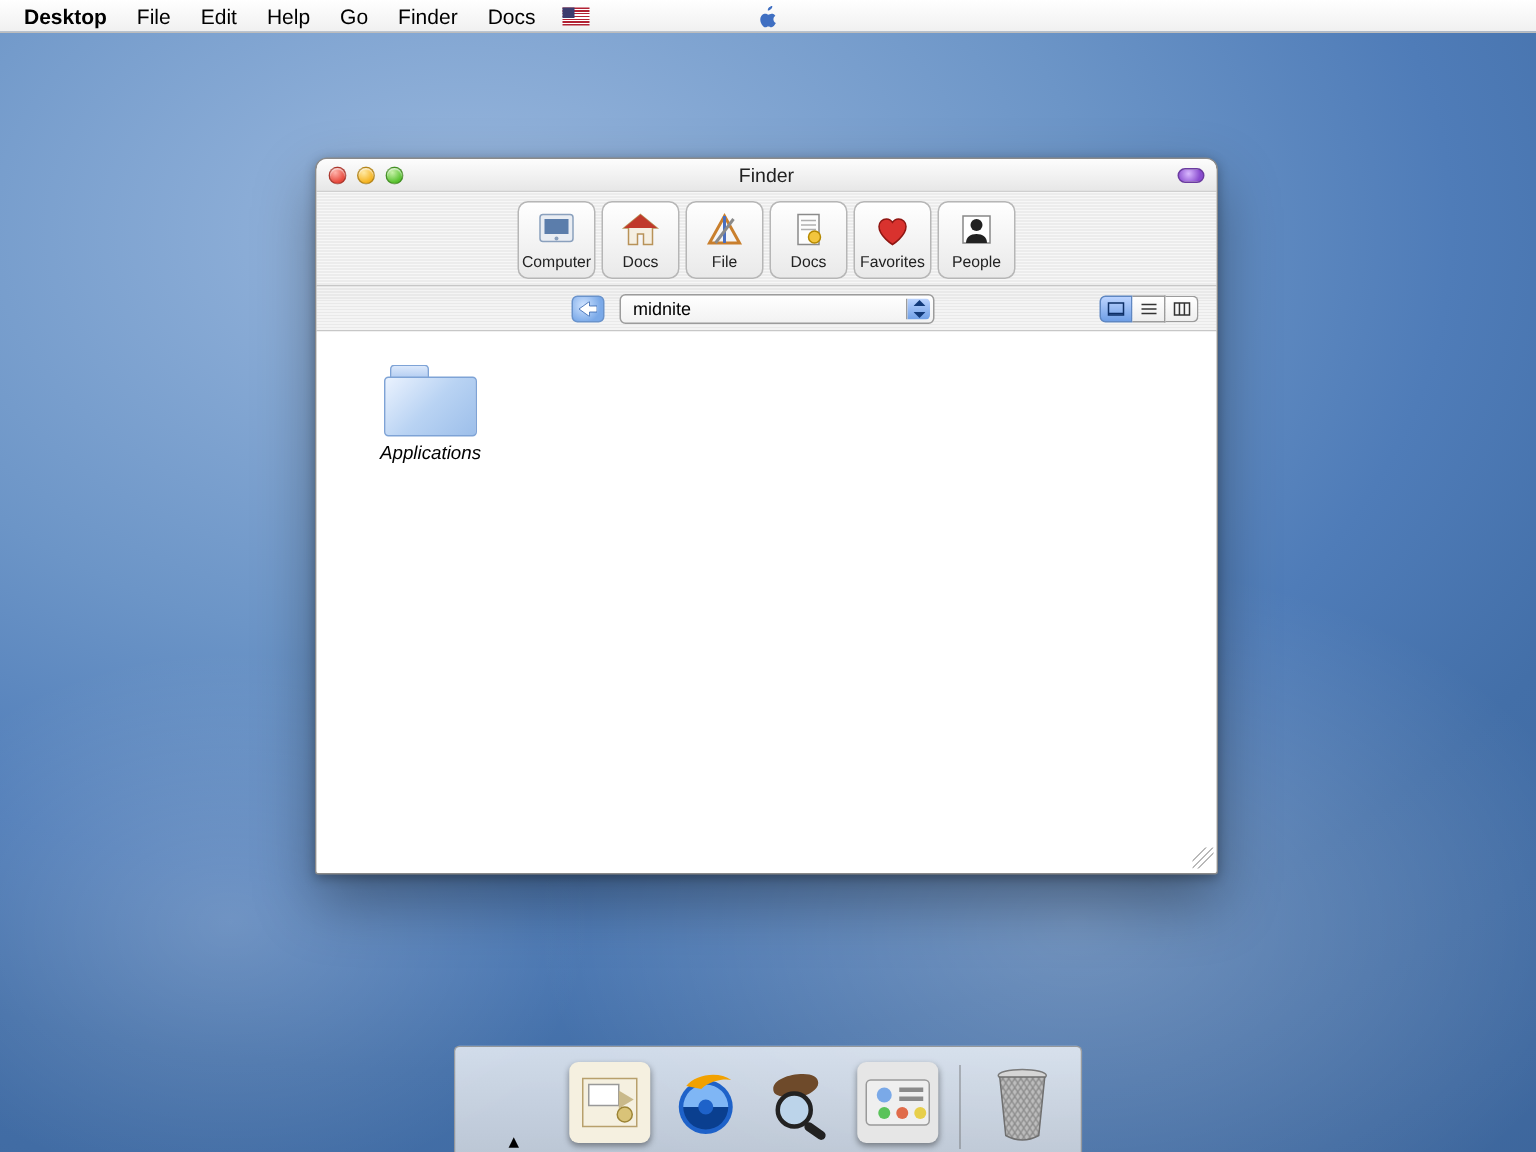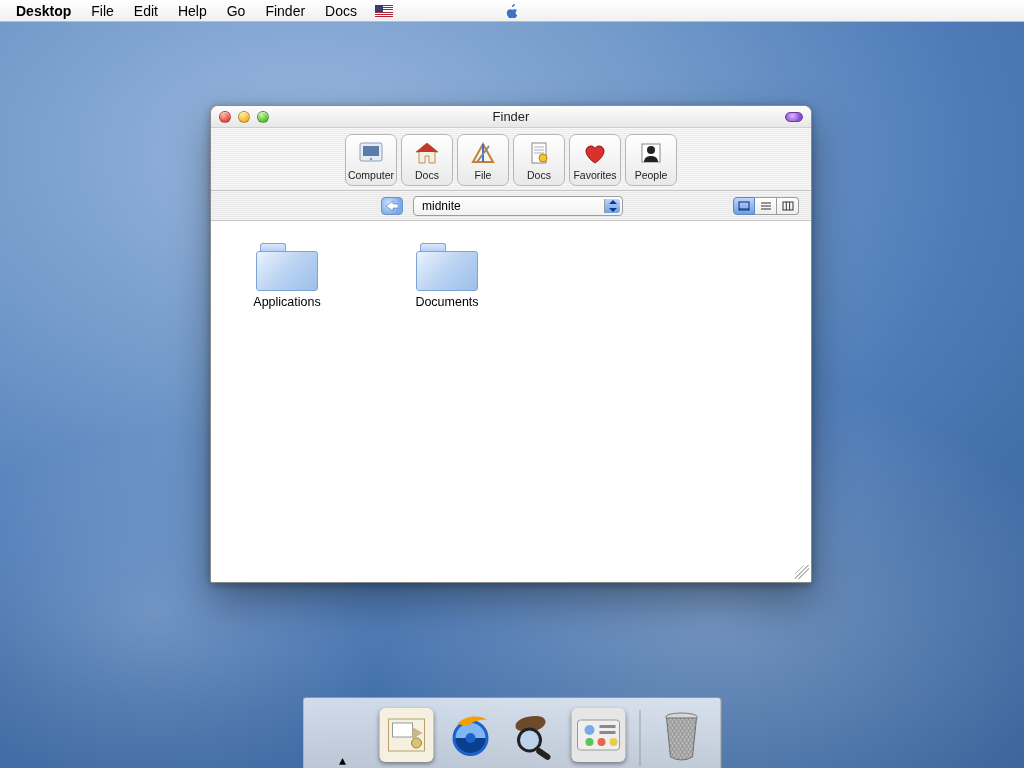--- a/index.html
+++ b/index.html
@@ -146,20 +146,21 @@
 .viewswitch .seg:first-child { border-radius: 4px 0 0 4px; }
 .viewswitch .seg:last-child  { border-radius: 0 4px 4px 0; }
 .viewswitch .seg.active { background: linear-gradient(#bcd4ff,#6f9fe6); color:#0d2f66; border-color:#5f87c2; }
 .viewswitch .seg + .seg { border-left: none; }
 
 .content {
   position: relative;
   height: calc(100% - 22px - 64px - 30px);
   background: #fff;
   overflow: hidden;
+  font-style: italic;
 }
 .folders { display:flex; gap: 60px; padding: 22px 26px; }
 .folderitem { width: 100px; display:flex; flex-direction:column; align-items:center; gap:4px; font-size:12.5px; color:#000; }
 .foldericon {
   width: 62px; height: 48px; position: relative;
 }
 .foldericon::before {
   content:""; position:absolute; left:4px; top:0; width:24px; height:10px;
   background: linear-gradient(#dbe8fb,#a9c6ef);
   border:1px solid #7ea3d6; border-bottom:none; border-radius:3px 3px 0 0;
@@ -339,24 +340,20 @@
       </div>
     </div>
   </div>
 
   <div class="content">
     <div class="folders">
       <div class="folderitem">
         <div class="foldericon"></div>
         <span>Applications</span>
       </div>
-      <div class="folderitem">
-        <div class="foldericon"></div>
-        <span>Documents</span>
-      </div>
     </div>
     <div class="resize"></div>
   </div>
 
 </div>
 
 <div class="dock-wrap">
   <div class="dock">
     <div class="dockitem" data-running="true">
 

